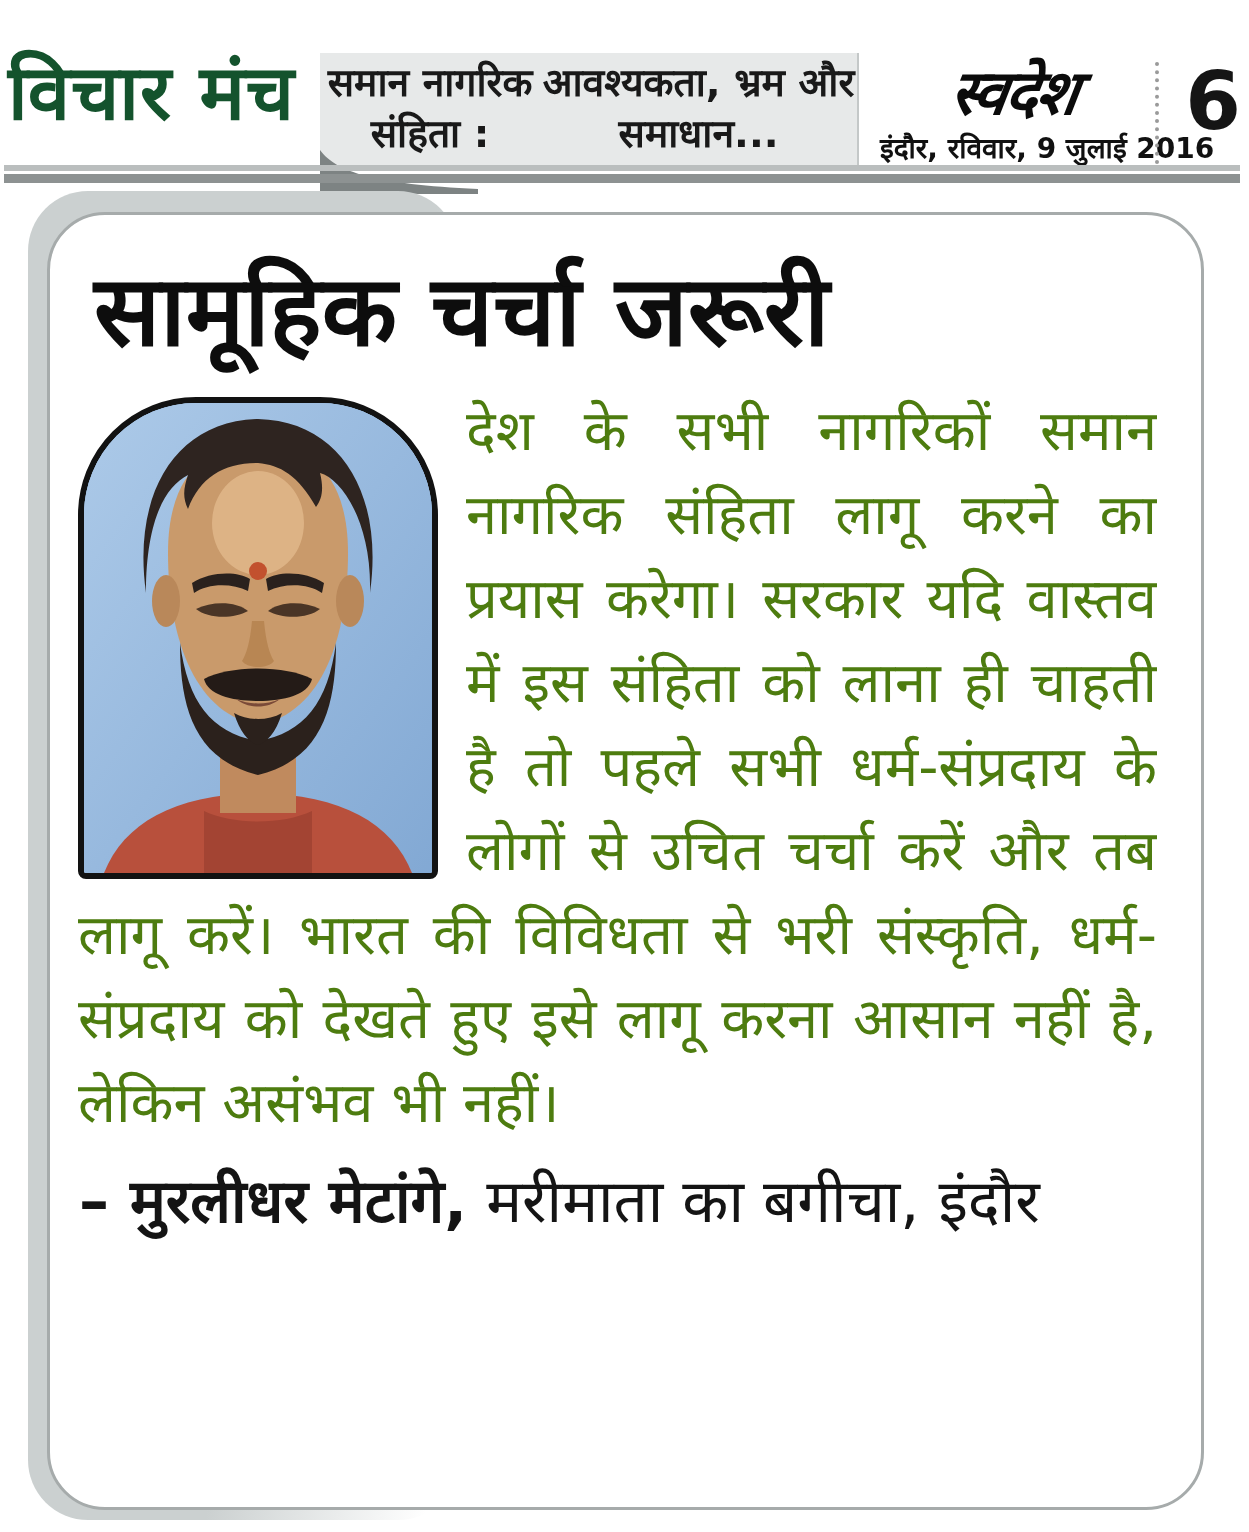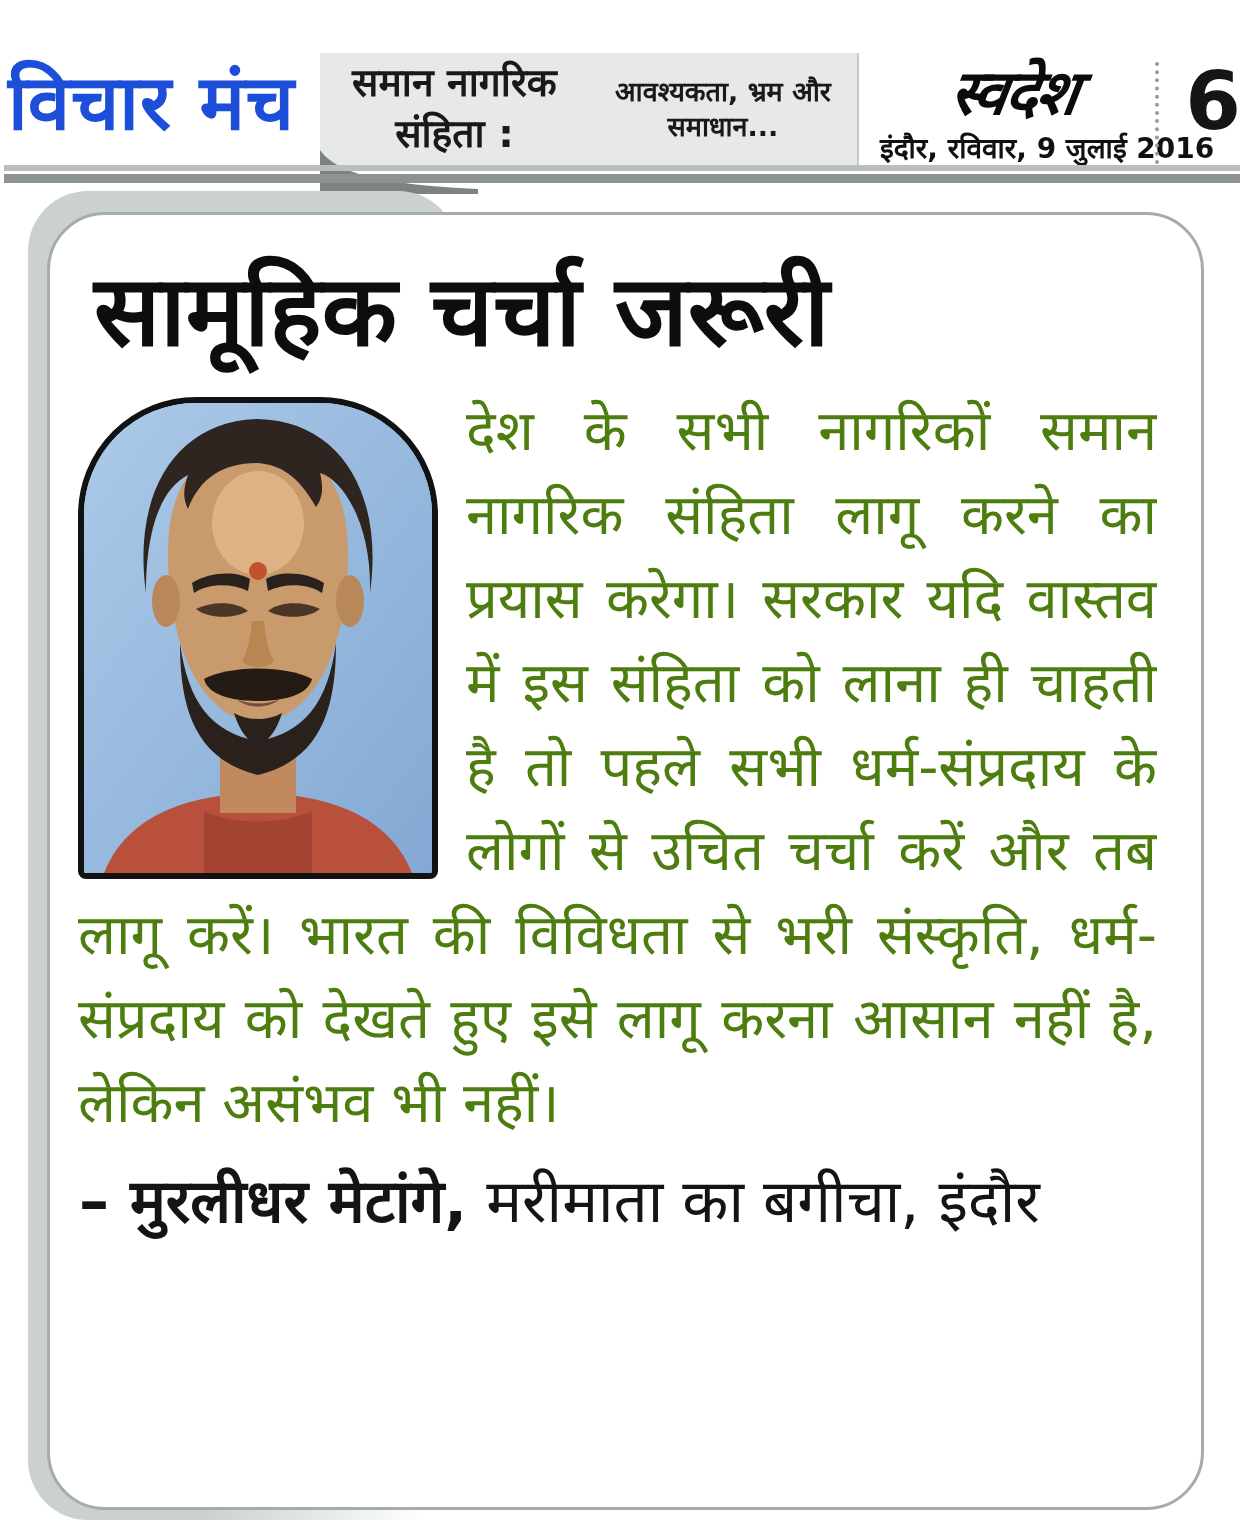--- a/index.html
+++ b/index.html
@@ -6,32 +6,32 @@
   body{
     width:1249px;height:1532px;
     background:#ffffff;
     position:relative;
     font-family:"DejaVu Sans","Liberation Sans",sans-serif;
     color:#141414;
     overflow:hidden;
   }
   
   .column-title{
-    position:absolute;left:8px;top:48px;width:300px;
+    position:absolute;left:8px;top:38px;width:300px;
     font-size:76px;font-weight:bold;letter-spacing:1px;
-    color:#1d4ed8;white-space:nowrap;
+    color:#14532d;white-space:nowrap;
   }
   .topic-box{
     position:absolute;left:320px;top:53px;width:537px;height:112px;
     background:#e7e9e9;border-right:2px solid #c4c8c8;
     display:flex;justify-content:center;align-items:center;
     text-align:center;
   }
   .topic-line1{font-size:39px;font-weight:600;color:#191919;line-height:1.3;}
-  .topic-line2{font-size:27px;font-weight:600;color:#191919;line-height:1.3;}
+  .topic-line2{font-size:39px;font-weight:600;color:#191919;line-height:1.3;}
   .swoosh{position:absolute;left:320px;top:150px;width:158px;height:44px;}
   .masthead-block{
     position:absolute;left:880px;top:62px;width:268px;
     text-align:center;
   }
   .masthead-logo{
     font-size:62px;font-weight:bold;font-style:italic;
     transform:skewX(-8deg);display:inline-block;
     letter-spacing:-2px;color:#0b0b0b;line-height:1.0;
   }

